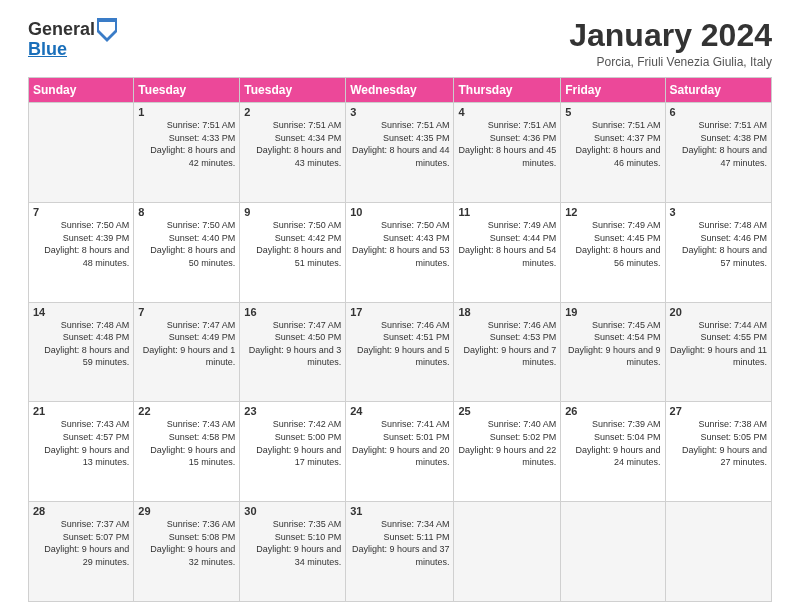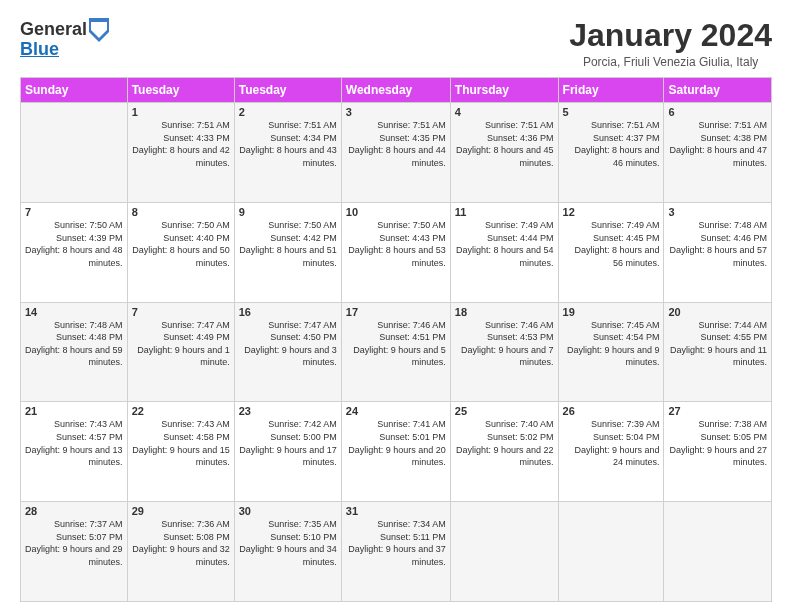--- a/index.html
+++ b/index.html
@@ -6,21 +6,21 @@
     body {
       font-family: Arial, sans-serif;
       background: #fff;
       width: 792px;
       height: 612px;
       overflow: hidden;
     }
     .page {
       width: 792px;
       height: 612px;
-      padding: 18px 20px 10px 20px;
+      padding: 18px 20px 10px 28px;
       display: flex;
       flex-direction: column;
     }
     .header {
       display: flex;
       align-items: flex-start;
       justify-content: space-between;
       margin-bottom: 8px;
     }
     .logo {
@@ -34,40 +34,40 @@
       line-height: 1.1;
     }
     .logo-general { color: #333; }
     .logo-blue { color: #1a6fba; }
     .logo-icon {
       width: 20px;
       height: 24px;
       margin-left: 2px;
     }
     .title-section {
-      text-align: center;
+      text-align: right;
     }
     .month-title {
       font-size: 32px;
       font-weight: bold;
       color: #333;
       line-height: 1.1;
     }
     .location {
       font-size: 12px;
       color: #555;
       margin-top: 2px;
     }
     .calendar {
       width: 100%;
       border-collapse: collapse;
       flex: 1;
     }
     .calendar th {
-      background-color: #d946ef;
+      background-color: #ec4899;
       color: #fff;
       font-size: 12px;
       font-weight: bold;
       padding: 5px 4px;
       text-align: left;
       border: 1px solid #ccc;
     }
     .calendar td {
       border: 1px solid #d0d0d0;
       vertical-align: top;

